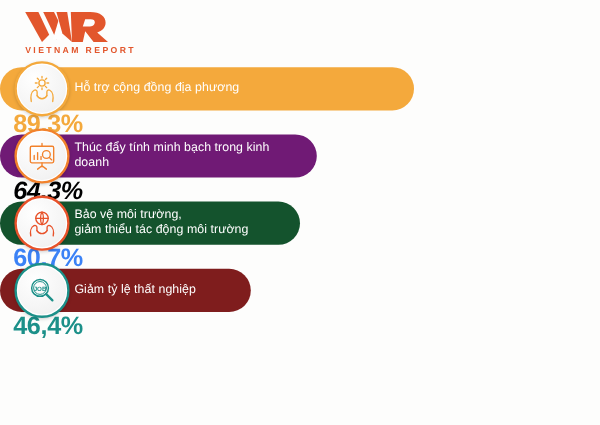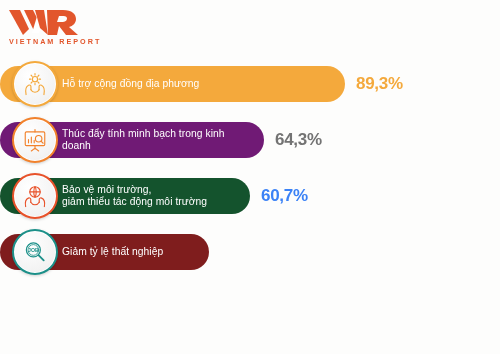--- a/index.html
+++ b/index.html
@@ -11,21 +11,21 @@
     height: 354px;
     background: #fdfdfc;
     font-family: "Liberation Sans", sans-serif;
     overflow: hidden;
     position: relative;
   }
 
   
   #logo {
     position: absolute;
-    left: 8px;
+    left: 20px;
     top: 9px;
     width: 86px;
     height: 36px;
   }
   #logo .logo-mark {
     display: block;
   }
   #logo .logo-wordmark {
     font-size: 7.2px;
     letter-spacing: 2.0px;
@@ -41,21 +41,21 @@
   #chart {
     position: absolute;
     left: 0;
     top: 56px;
     width: 500px;
   }
   .row {
     position: relative;
     height: 56px;
     display: flex;
-    align-items: center;
+    flex-direction: column;
   }
   .bar-wrap {
     position: relative;
     display: flex;
     align-items: center;
     height: 36px;
   }
   .bar {
     height: 36px;
     border-radius: 18px;
@@ -96,21 +96,21 @@
     width: 40px;
     height: 40px;
     border-radius: 50%;
     background: radial-gradient(circle at 35% 30%, #ffffff 0%, #f3f3f3 70%, #e9e9e9 100%);
     display: flex;
     align-items: center;
     justify-content: center;
   }
 
   .pct {
-    font-size: 17px;
+    font-size: 21px;
     font-weight: bold;
     letter-spacing: -0.3px;
     margin-left: 11px;
     white-space: nowrap;
     font-family: "Liberation Sans", sans-serif;
   }
 </style>
 </head>
 <body>
 
@@ -162,21 +162,21 @@
               <rect x="4" y="6" width="24" height="17" rx="1.5"></rect>
               <path d="M16 3.2v2.8M16 23v4M11.5 29.5L16 26l4.5 3.5"></path>
               <path d="M8 19.5v-4M11.5 19.5v-7M15 19.5v-3"></path>
               <circle cx="20.5" cy="14.5" r="4"></circle>
               <path d="M23.4 17.4l2.6 2.6"></path>
             </g>
           </svg>
         </div>
       </div>
     </div>
-    <div class="pct" id="pct1" style="color: #737373;">64,3%</div>
+    <div class="pct" id="pct1" style="color: #000000; font-style: italic;">64,3%</div>
   </div>
 
   <div class="row">
     <div class="bar-wrap">
       <div class="bar" id="bar2" style="width: 250px; background: #14532d;">
         <span class="bar-label">Bảo vệ môi trường,
 giảm thiểu tác động môi trường</span>
       </div>
       <div class="icon-badge" id="badge2" style="border: 2.5px solid rgb(232, 82, 42);">
         <div class="inner">
@@ -206,18 +206,19 @@
             <g fill="none" stroke="#1c9089" stroke-width="1.5" stroke-linecap="round" stroke-linejoin="round">
               <circle cx="14" cy="13.5" r="8.6"></circle>
               <circle cx="14" cy="13.5" r="6.6" stroke-width="1"></circle>
               <path d="M20.3 19.8l6.4 6.4" stroke-width="2.3"></path>
             </g>
             <text x="14" y="16.4" text-anchor="middle" font-size="6.4" font-family="Liberation Sans, sans-serif" font-weight="bold" fill="#1c9089">JOB</text>
           </svg>
         </div>
       </div>
     </div>
+    <div class="pct" id="pct3" style="color: rgb(28, 144, 137);">46,4%</div>
   </div>
 
   <div class="row">
   </div>
 
 </div>
 
 </body></html>

